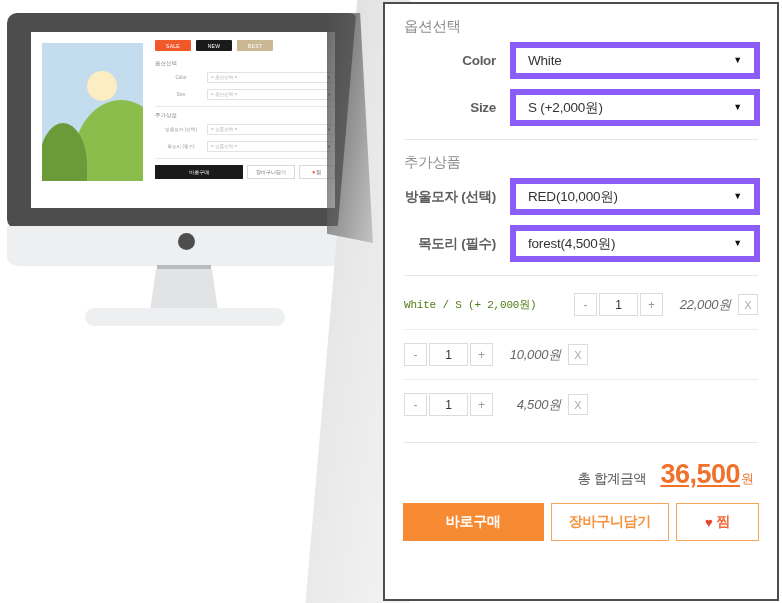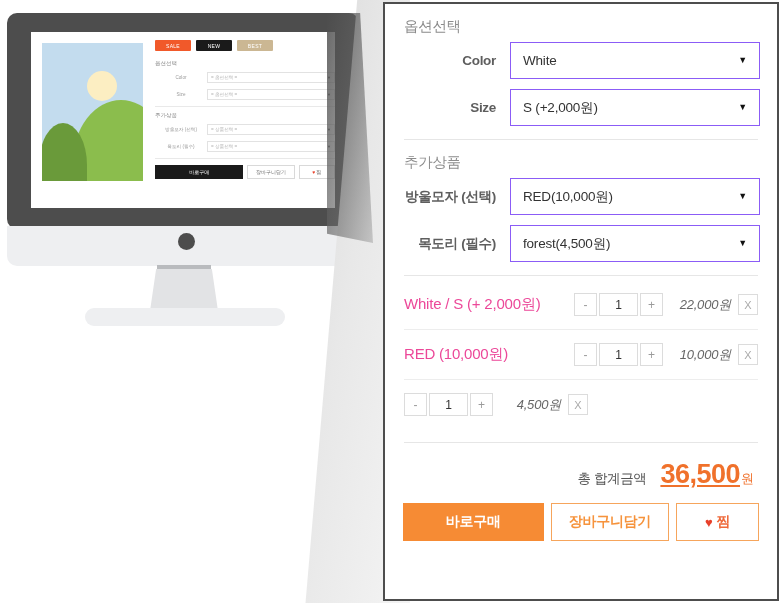--- a/index.html
+++ b/index.html
@@ -127,35 +127,35 @@
   .sec-title {
     font-size:14.5px; color:#8c8c8c; font-weight:400;
     margin: 13px 0 6px 2px; letter-spacing:-0.3px;
   }
   .opt-row { display:flex; align-items:center; margin-bottom:10px; }
   .opt-label {
     width:108px; text-align:right; padding-right:14px;
     font-size:13.5px; font-weight:bold; color:#5e5e5e; letter-spacing:-0.3px;
   }
   .opt-select {
-    flex:1; height:37px; border:1px solid #8b5cf6; background:#fff;
+    flex:1; height:37px; border:6px solid #8b5cf6; background:#fff;
     display:flex; align-items:center; justify-content:space-between;
     padding:0 12px; font-size:13.5px; color:#333; letter-spacing:-0.2px;
   }
   .opt-select .caret { font-size:9px; color:#111; line-height:1; }
 
   .divider { height:1px; background:#e6e6e6; margin:13px 2px 0 2px; }
 
   
   .cart-list { margin-top:4px; }
   .cart-row {
     display:flex; align-items:center; height:49px; padding: 0 2px;
   }
   .cart-name {
-    flex:1; font-size:15px; color:#ec4899; letter-spacing:-0.2px;
+    flex:1; font-size:11px; color:#4d7c0f; letter-spacing:-0.2px;font-family:Liberation Mono, monospace;
   }
   .stepper { display:flex; align-items:center; }
   .stp-btn {
     width:23px; height:23px; border:1px solid #dcdcdc; background:#fff;
     color:#9b9b9b; font-size:12px; display:flex; align-items:center;
     justify-content:center; line-height:1;
   }
   .stp-qty {
     width:39px; height:23px; border:1px solid #dcdcdc; background:#fff;
     margin:0 2px; font-size:12px; color:#333;
@@ -342,21 +342,20 @@
           <div class="stp-qty">1</div>
           <div class="stp-btn">+</div>
         </div>
         <div class="cart-price">22,000원</div>
         <div class="cart-del">X</div>
       </div>
 
       <div class="cart-sep"></div>
 
       <div class="cart-row">
-        <div class="cart-name">RED (10,000원)</div>
         <div class="stepper">
           <div class="stp-btn">-</div>
           <div class="stp-qty">1</div>
           <div class="stp-btn">+</div>
         </div>
         <div class="cart-price">10,000원</div>
         <div class="cart-del">X</div>
       </div>
 
       <div class="cart-sep"></div>

